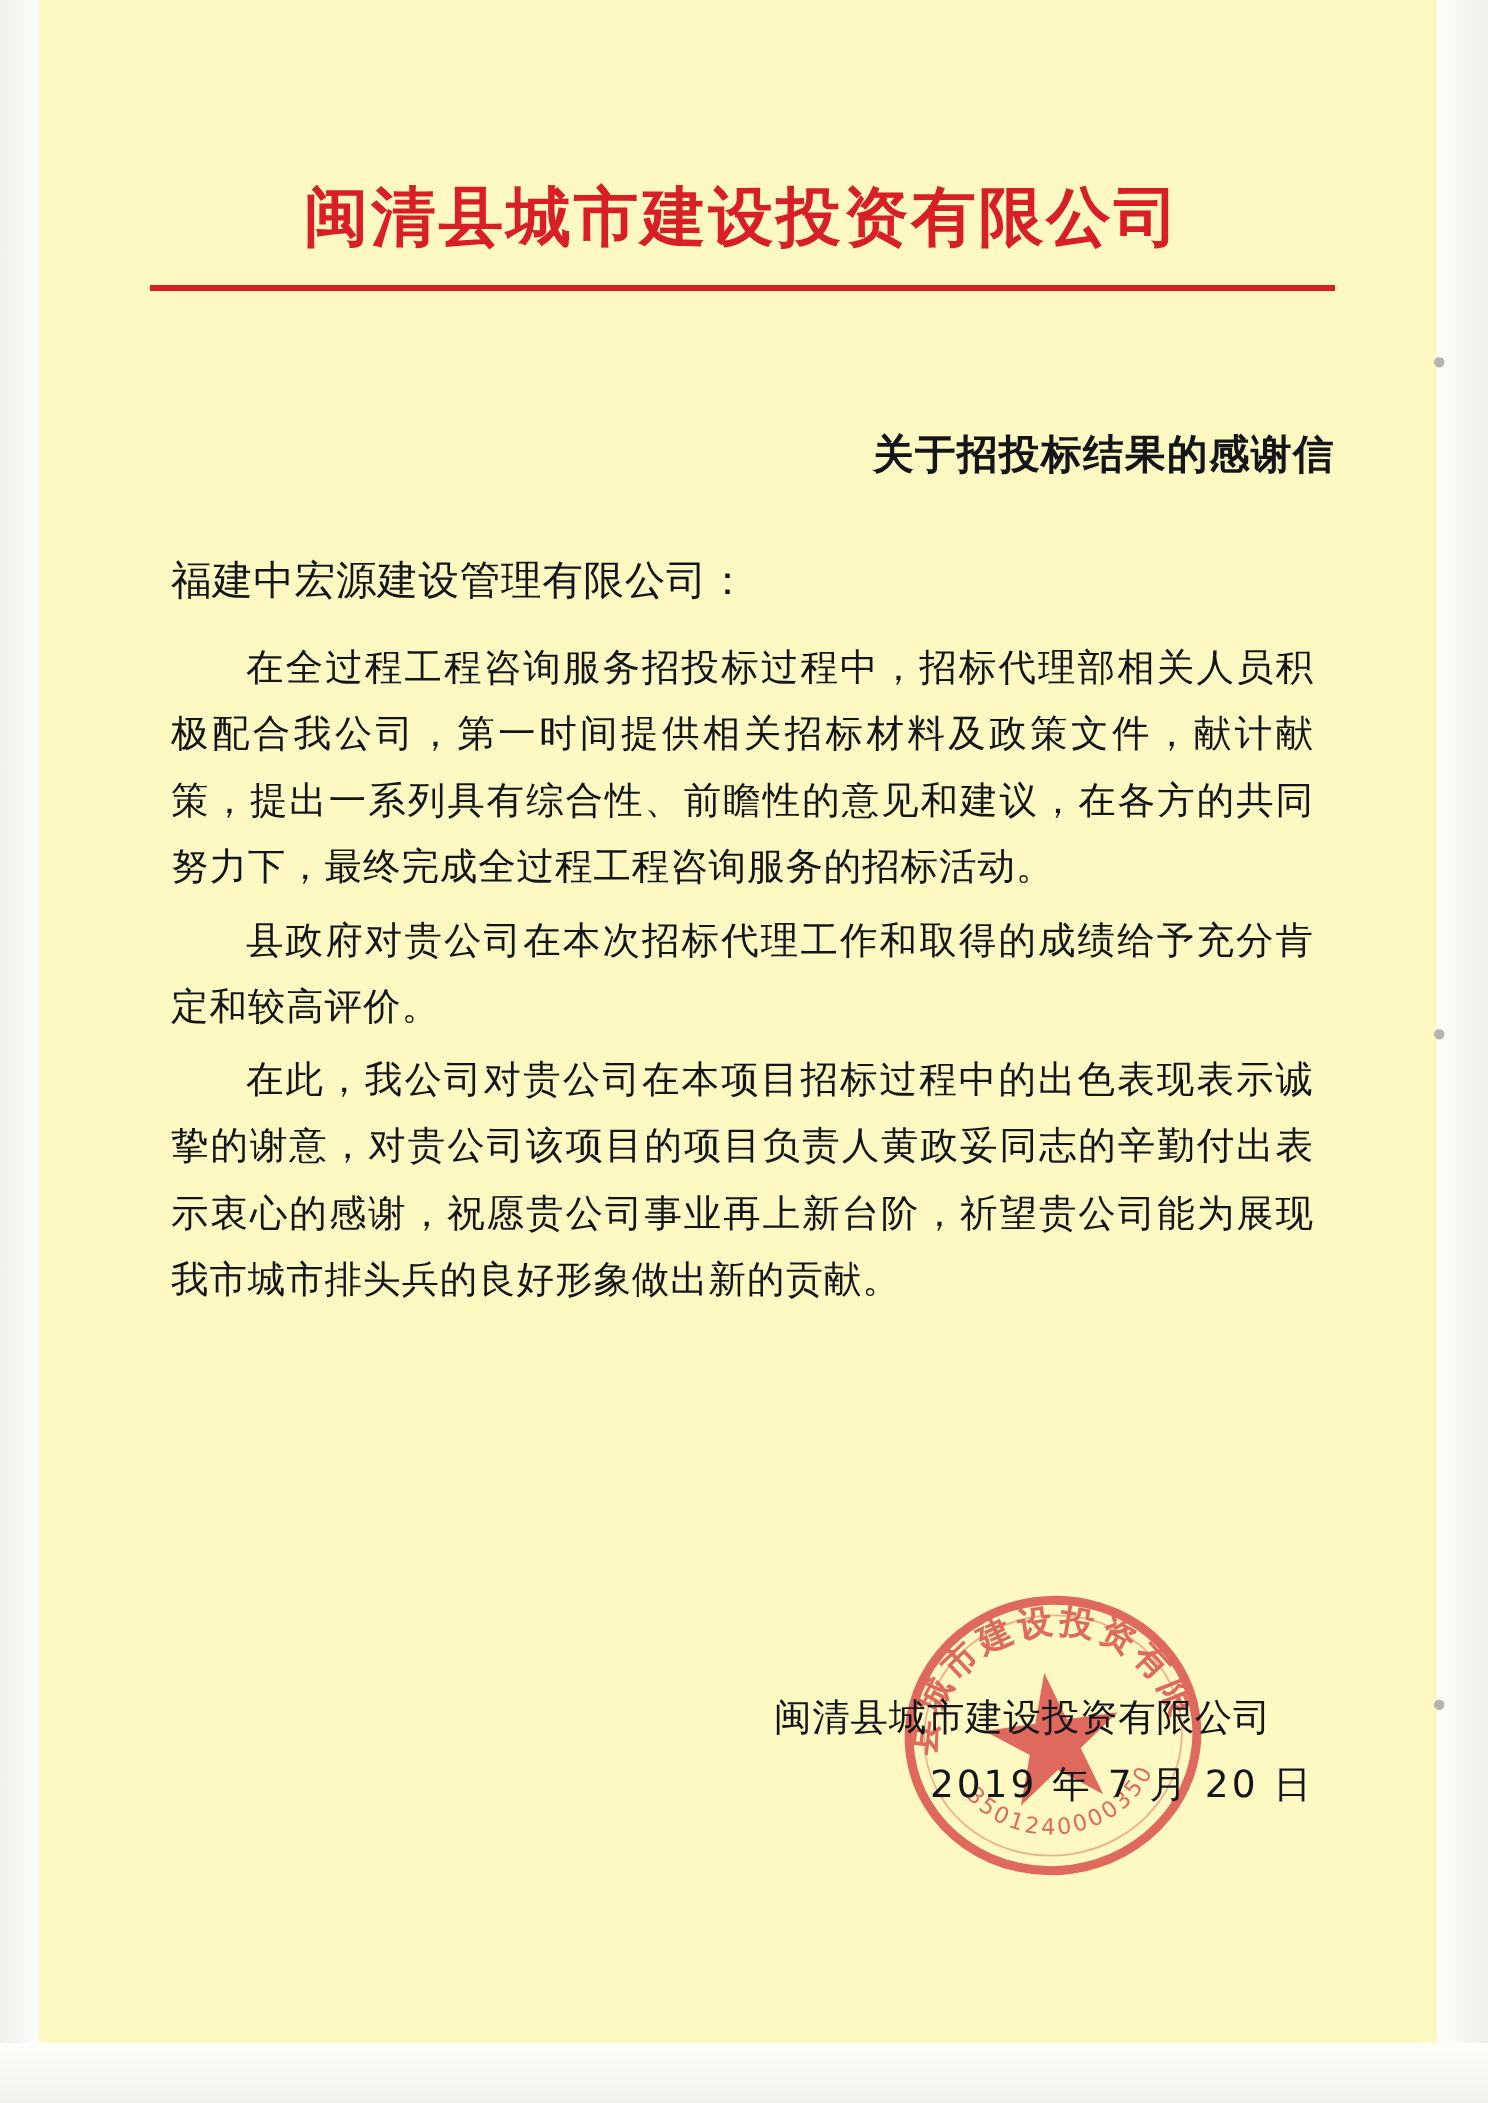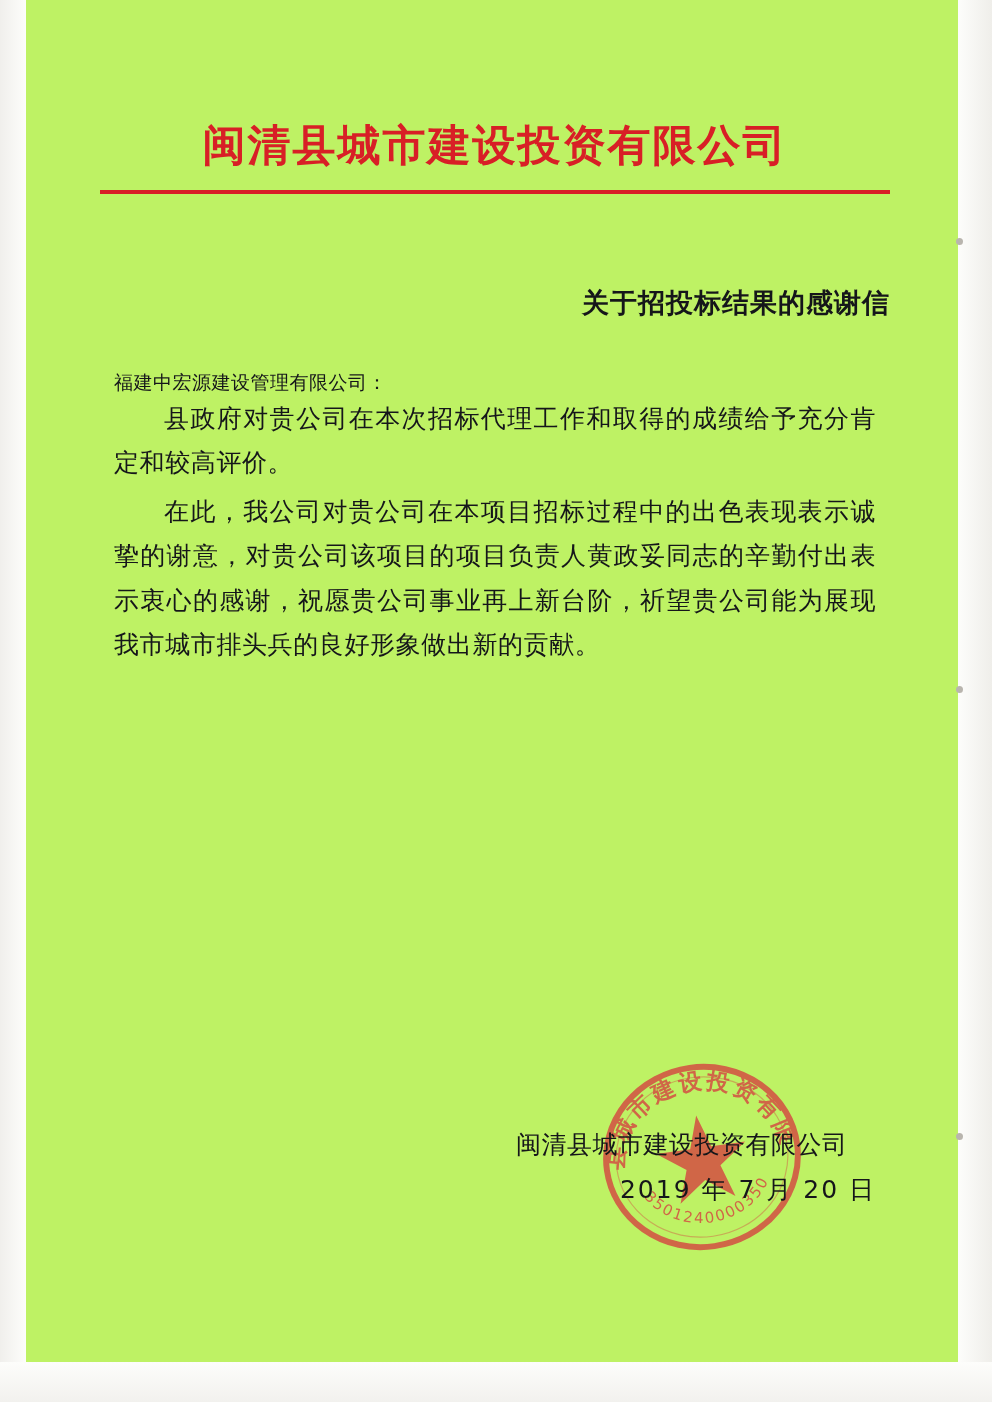--- a/index.html
+++ b/index.html
@@ -11,21 +11,21 @@
     width: 992px;
     height: 1402px;
     position: relative;
     overflow: hidden;
     font-family: "DejaVu Sans", "Liberation Sans", sans-serif;
   }
 
   .page {
     position: absolute;
     inset: 0;
-    background: #bef264;
+    background: #fef9c3;
   }
 
   
   .scan-edge-left {
     position: absolute;
     left: 0; top: 0; bottom: 0;
     width: 26px;
     background: linear-gradient(to right, #f0efec, #fdfdfb);
     pointer-events: none;
   }
@@ -84,23 +84,24 @@
 
   
   .body-wrap {
     position: absolute;
     left: 114px;
     top: 368px;
     width: 762px;
   }
   .salutation {
     font-family: "DejaVu Sans", "Liberation Sans", sans-serif;
-    font-size: 19px;
+    font-size: 27px;
     color: #15161a;
     line-height: 1.5;
+    margin-bottom: 14px;
     letter-spacing: 0.5px;
   }
   .para {
     font-family: "DejaVu Sans", "Liberation Sans", sans-serif;
     font-size: 25px;
     color: #15161a;
     line-height: 1.78;
     text-indent: 2em;
     text-align: justify;
     text-justify: inter-ideograph;
@@ -175,20 +176,21 @@
   <div class="letterhead">
     <div class="letterhead-title">闽清县城市建设投资有限公司</div>
     <div class="letterhead-rule"></div>
   </div>
 
   <div class="doc-title">关于招投标结果的感谢信</div>
 
   <div class="body-wrap">
     <div class="salutation">福建中宏源建设管理有限公司：</div>
 
+    <p class="para">在全过程工程咨询服务招投标过程中，招标代理部相关人员积极配合我公司，第一时间提供相关招标材料及政策文件，献计献策，提出一系列具有综合性、前瞻性的意见和建议，在各方的共同努力下，最终完成全过程工程咨询服务的招标活动。</p>
     <p class="para">县政府对贵公司在本次招标代理工作和取得的成绩给予充分肯定和较高评价。</p>
     <p class="para">在此，我公司对贵公司在本项目招标过程中的出色表现表示诚挚的谢意，对贵公司该项目的项目负责人黄政妥同志的辛勤付出表示衷心的感谢，祝愿贵公司事业再上新台阶，祈望贵公司能为展现我市城市排头兵的良好形象做出新的贡献。</p>
   </div>
 
   <div class="seal">
     <svg width="208" height="208" viewBox="0 0 208 208" aria-hidden="true">
       <g transform="rotate(-8 104 104)" opacity="0.78">
         <ellipse cx="104" cy="104" rx="96" ry="90" fill="none" stroke="#d6403f" stroke-width="6"></ellipse>
         <ellipse cx="104" cy="104" rx="86" ry="80" fill="none" stroke="#d6403f" stroke-width="1.2" opacity="0.5"></ellipse>
         <path id="sealArcTop" d="M 24 110 A 80 74 0 0 1 184 110" fill="none"></path>

